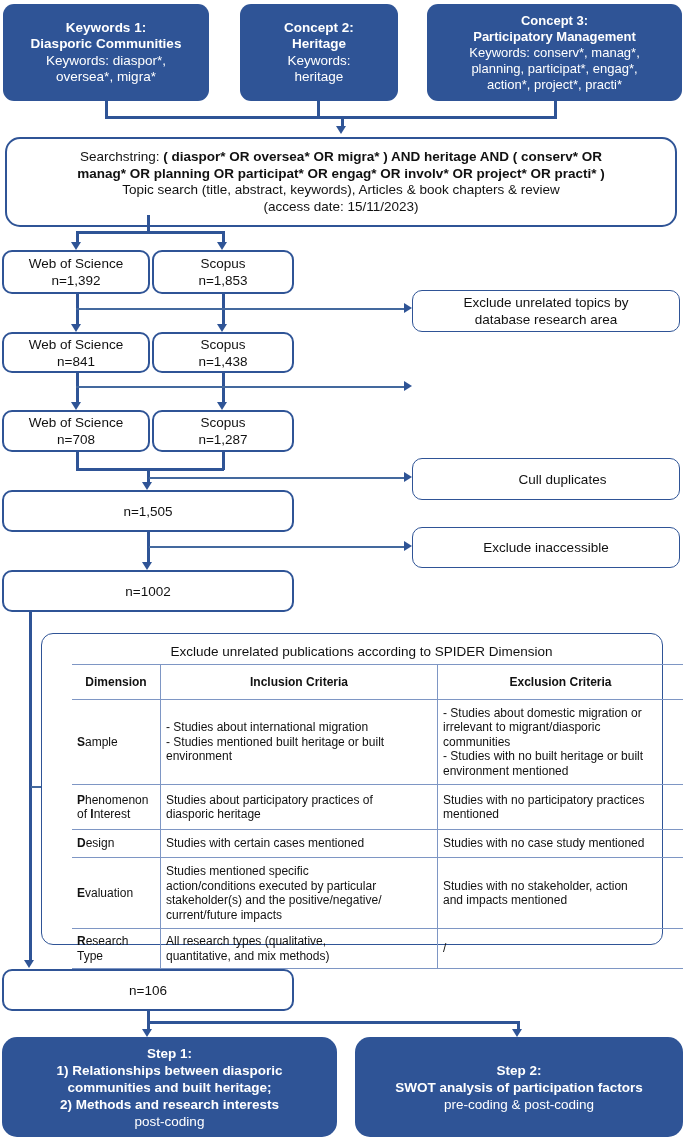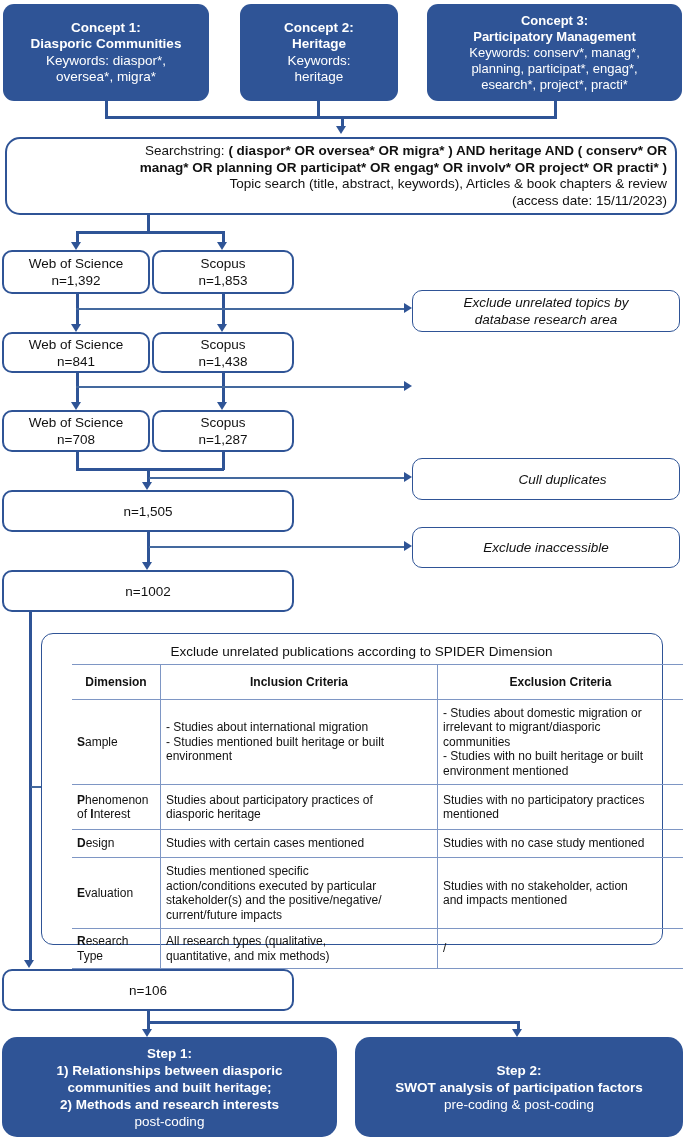--- a/index.html
+++ b/index.html
@@ -3,21 +3,21 @@
 <meta charset="utf-8">
 <style>
   html,body{margin:0;padding:0;background:#fff;}
   body{font-family:"Liberation Sans","DejaVu Sans",sans-serif;color:#111;}
   #canvas{position:relative;width:685px;height:1140px;background:#fff;overflow:hidden;}
   .abs{position:absolute;box-sizing:border-box;}
   .bluebox{background:#2F5496;color:#fff;border-radius:11px;display:flex;flex-direction:column;
            justify-content:center;text-align:center;font-size:13.5px;line-height:16.5px;padding:4px 6px;}
   .whitebox{background:#fff;border:2.5px solid #2F5496;border-radius:10px;display:flex;flex-direction:column;
             justify-content:center;text-align:center;font-size:13.5px;line-height:17px;padding:2px 8px;}
-  .thinbox{border-width:1.5px;border-radius:10px;white-space:pre-line;font-style:italic;}
+  .thinbox{border-width:1.5px;border-radius:10px;white-space:pre-line;}
   .bigradius{border-radius:15px;}
   .b{font-weight:bold;}
   .vline{position:absolute;width:2.5px;background:#2F5496;}
   .hline{position:absolute;height:2.5px;background:#2F5496;}
   .lightline{background:#44699e;height:1.5px;width:1.5px;}
   .arr-down{position:absolute;width:0;height:0;border-left:5.5px solid transparent;
             border-right:5.5px solid transparent;border-top:8px solid #2F5496;}
   .arr-right{position:absolute;width:0;height:0;border-top:5.5px solid transparent;
              border-bottom:5.5px solid transparent;border-left:8px solid #2F5496;}
   .container{background:#fff;border:1.5px solid #2F5496;border-radius:12px;}
@@ -38,47 +38,47 @@
   table.spider tr:nth-child(4) td{height:64px;margin-top:31px;}
   table.spider tr:nth-child(5) td{height:33px;}
   .tl{white-space:nowrap;}
 </style>
 </head>
 <body>
 
 <div id="canvas">
 
   <div class="abs bluebox" style="left:3px;top:4px;width:206px;height:97px;">
-      <div class="tl"><span class="b">Concept 1:</span></div>
+      <div class="tl"><span class="b">Keywords 1:</span></div>
       <div class="tl"><span class="b">Diasporic Communities</span></div>
       <div class="tl"><span>Keywords: diaspor*,</span></div>
       <div class="tl"><span>oversea*, migra*</span></div>
     </div>
   <div class="abs bluebox" style="left:240px;top:4px;width:158px;height:97px;">
       <div class="tl"><span class="b">Concept 2:</span></div>
       <div class="tl"><span class="b">Heritage</span></div>
       <div class="tl"><span>Keywords:</span></div>
       <div class="tl"><span>heritage</span></div>
     </div>
   <div class="abs bluebox" style="left:427px;top:4px;width:255px;height:97px;font-size:13px;line-height:16px;">
       <div class="tl"><span class="b">Concept 3:</span></div>
       <div class="tl"><span class="b">Participatory Management</span></div>
       <div class="tl"><span>Keywords: conserv*, manag*,</span></div>
       <div class="tl"><span>planning, participat*, engag*,</span></div>
-      <div class="tl"><span>esearch*, project*, practi*</span></div>
+      <div class="tl"><span>action*, project*, practi*</span></div>
     </div>
 
   <div class="vline" style="left:105px;top:100px;height:18px;"></div>
   <div class="vline" style="left:317px;top:100px;height:18px;"></div>
   <div class="vline" style="left:554px;top:100px;height:18px;"></div>
   <div class="hline" style="left:105px;top:116px;width:452px;"></div>
   <div class="vline" style="left:341px;top:116px;height:11px;"></div>
   <div class="arr-down" style="left:336px;top:126px;"></div>
 
-  <div class="abs whitebox bigradius" style="left:5px;top:137px;width:672px;height:78px;line-height:16.5px;text-align:right;">
+  <div class="abs whitebox bigradius" style="left:5px;top:137px;width:672px;height:90px;line-height:16.5px;">
       <div class="tl"><span>Searchstring: </span><span class="b">( diaspor* OR oversea* OR migra* ) AND heritage AND ( conserv* OR</span></div>
       <div class="tl"><span class="b">manag* OR planning OR participat* OR engag* OR involv* OR project* OR practi* )</span></div>
       <div class="tl"><span>Topic search (title, abstract, keywords), Articles &amp; book chapters &amp; review</span></div>
       <div class="tl"><span>(access date: 15/11/2023)</span></div>
     </div>
 
   <div class="vline" style="left:147px;top:215px;height:18px;"></div>
   <div class="hline" style="left:76px;top:231px;width:148px;"></div>
   <div class="vline" style="left:76px;top:231px;height:12px;"></div>
   <div class="arr-down" style="left:71px;top:242px;"></div>

